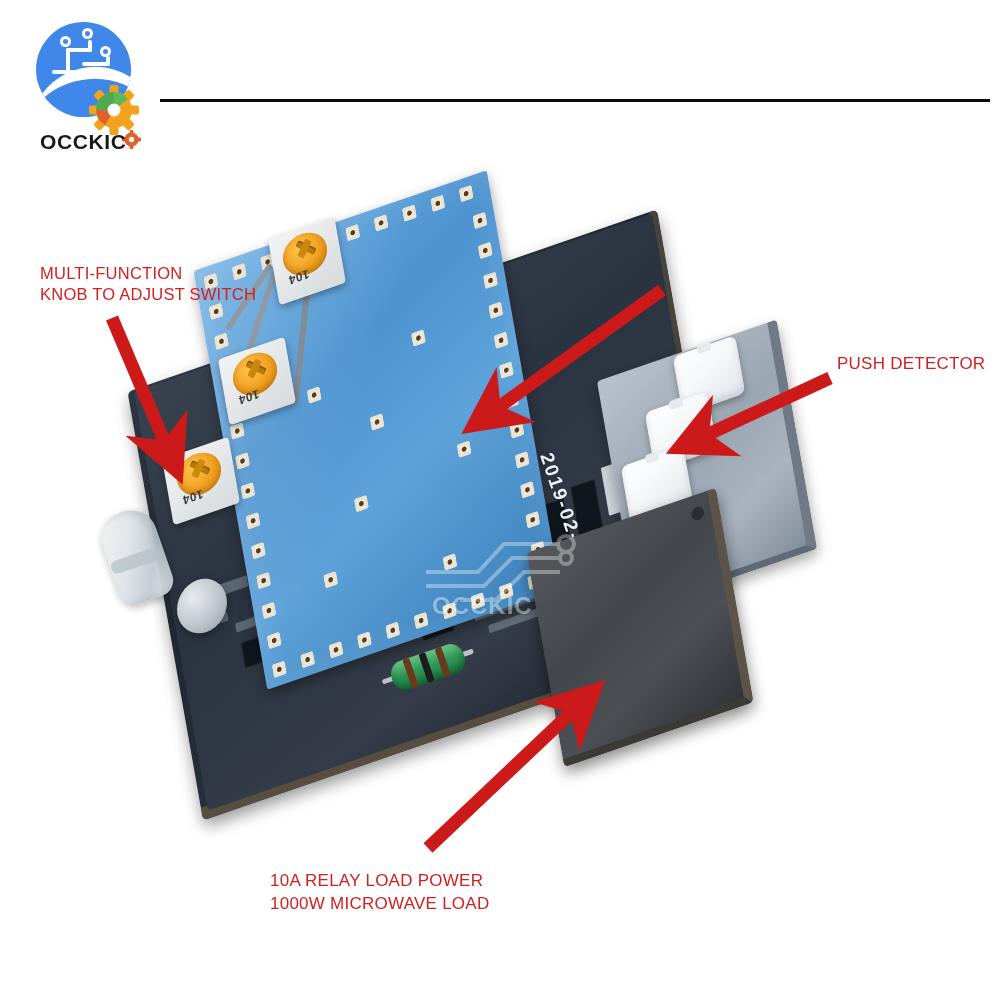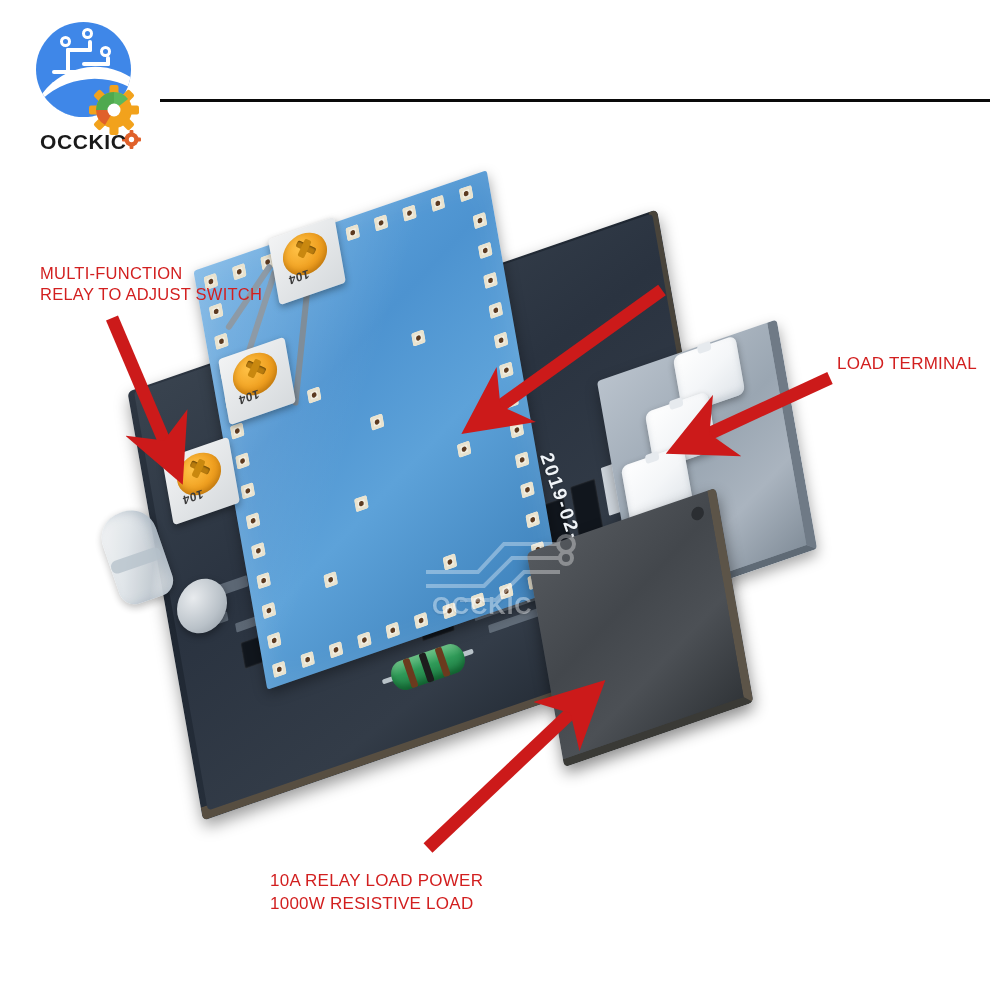--- a/index.html
+++ b/index.html
@@ -579,21 +579,21 @@
     <line x1="112" y1="318" x2="168" y2="450" stroke="#cc1a1a" stroke-width="13" marker-end="url(#ah)"></line>
 
     <line x1="662" y1="290" x2="492" y2="412" stroke="#cc1a1a" stroke-width="13" marker-end="url(#ah)"></line>
 
     <line x1="830" y1="378" x2="700" y2="438" stroke="#cc1a1a" stroke-width="13" marker-end="url(#ah)"></line>
 
     <line x1="428" y1="848" x2="578" y2="706" stroke="#cc1a1a" stroke-width="13" marker-end="url(#ah)"></line>
   </svg>
 
   <div class="anno" style="left:40px; top:263px;">MULTI-FUNCTION
-RELAY TO ADJUST SWITCH</div>
-
-
-  <div class="anno big" style="left:837px; top:352px;">LOAD TERMINAL</div>
+KNOB TO ADJUST SWITCH</div>
+
+
+  <div class="anno big" style="left:837px; top:352px;">PUSH DETECTOR</div>
 
   <div class="anno big" style="left:270px; top:869px;">10A RELAY LOAD POWER
-1000W RESISTIVE LOAD</div>
+1000W MICROWAVE LOAD</div>
 
 </div>
 
 </body></html>

